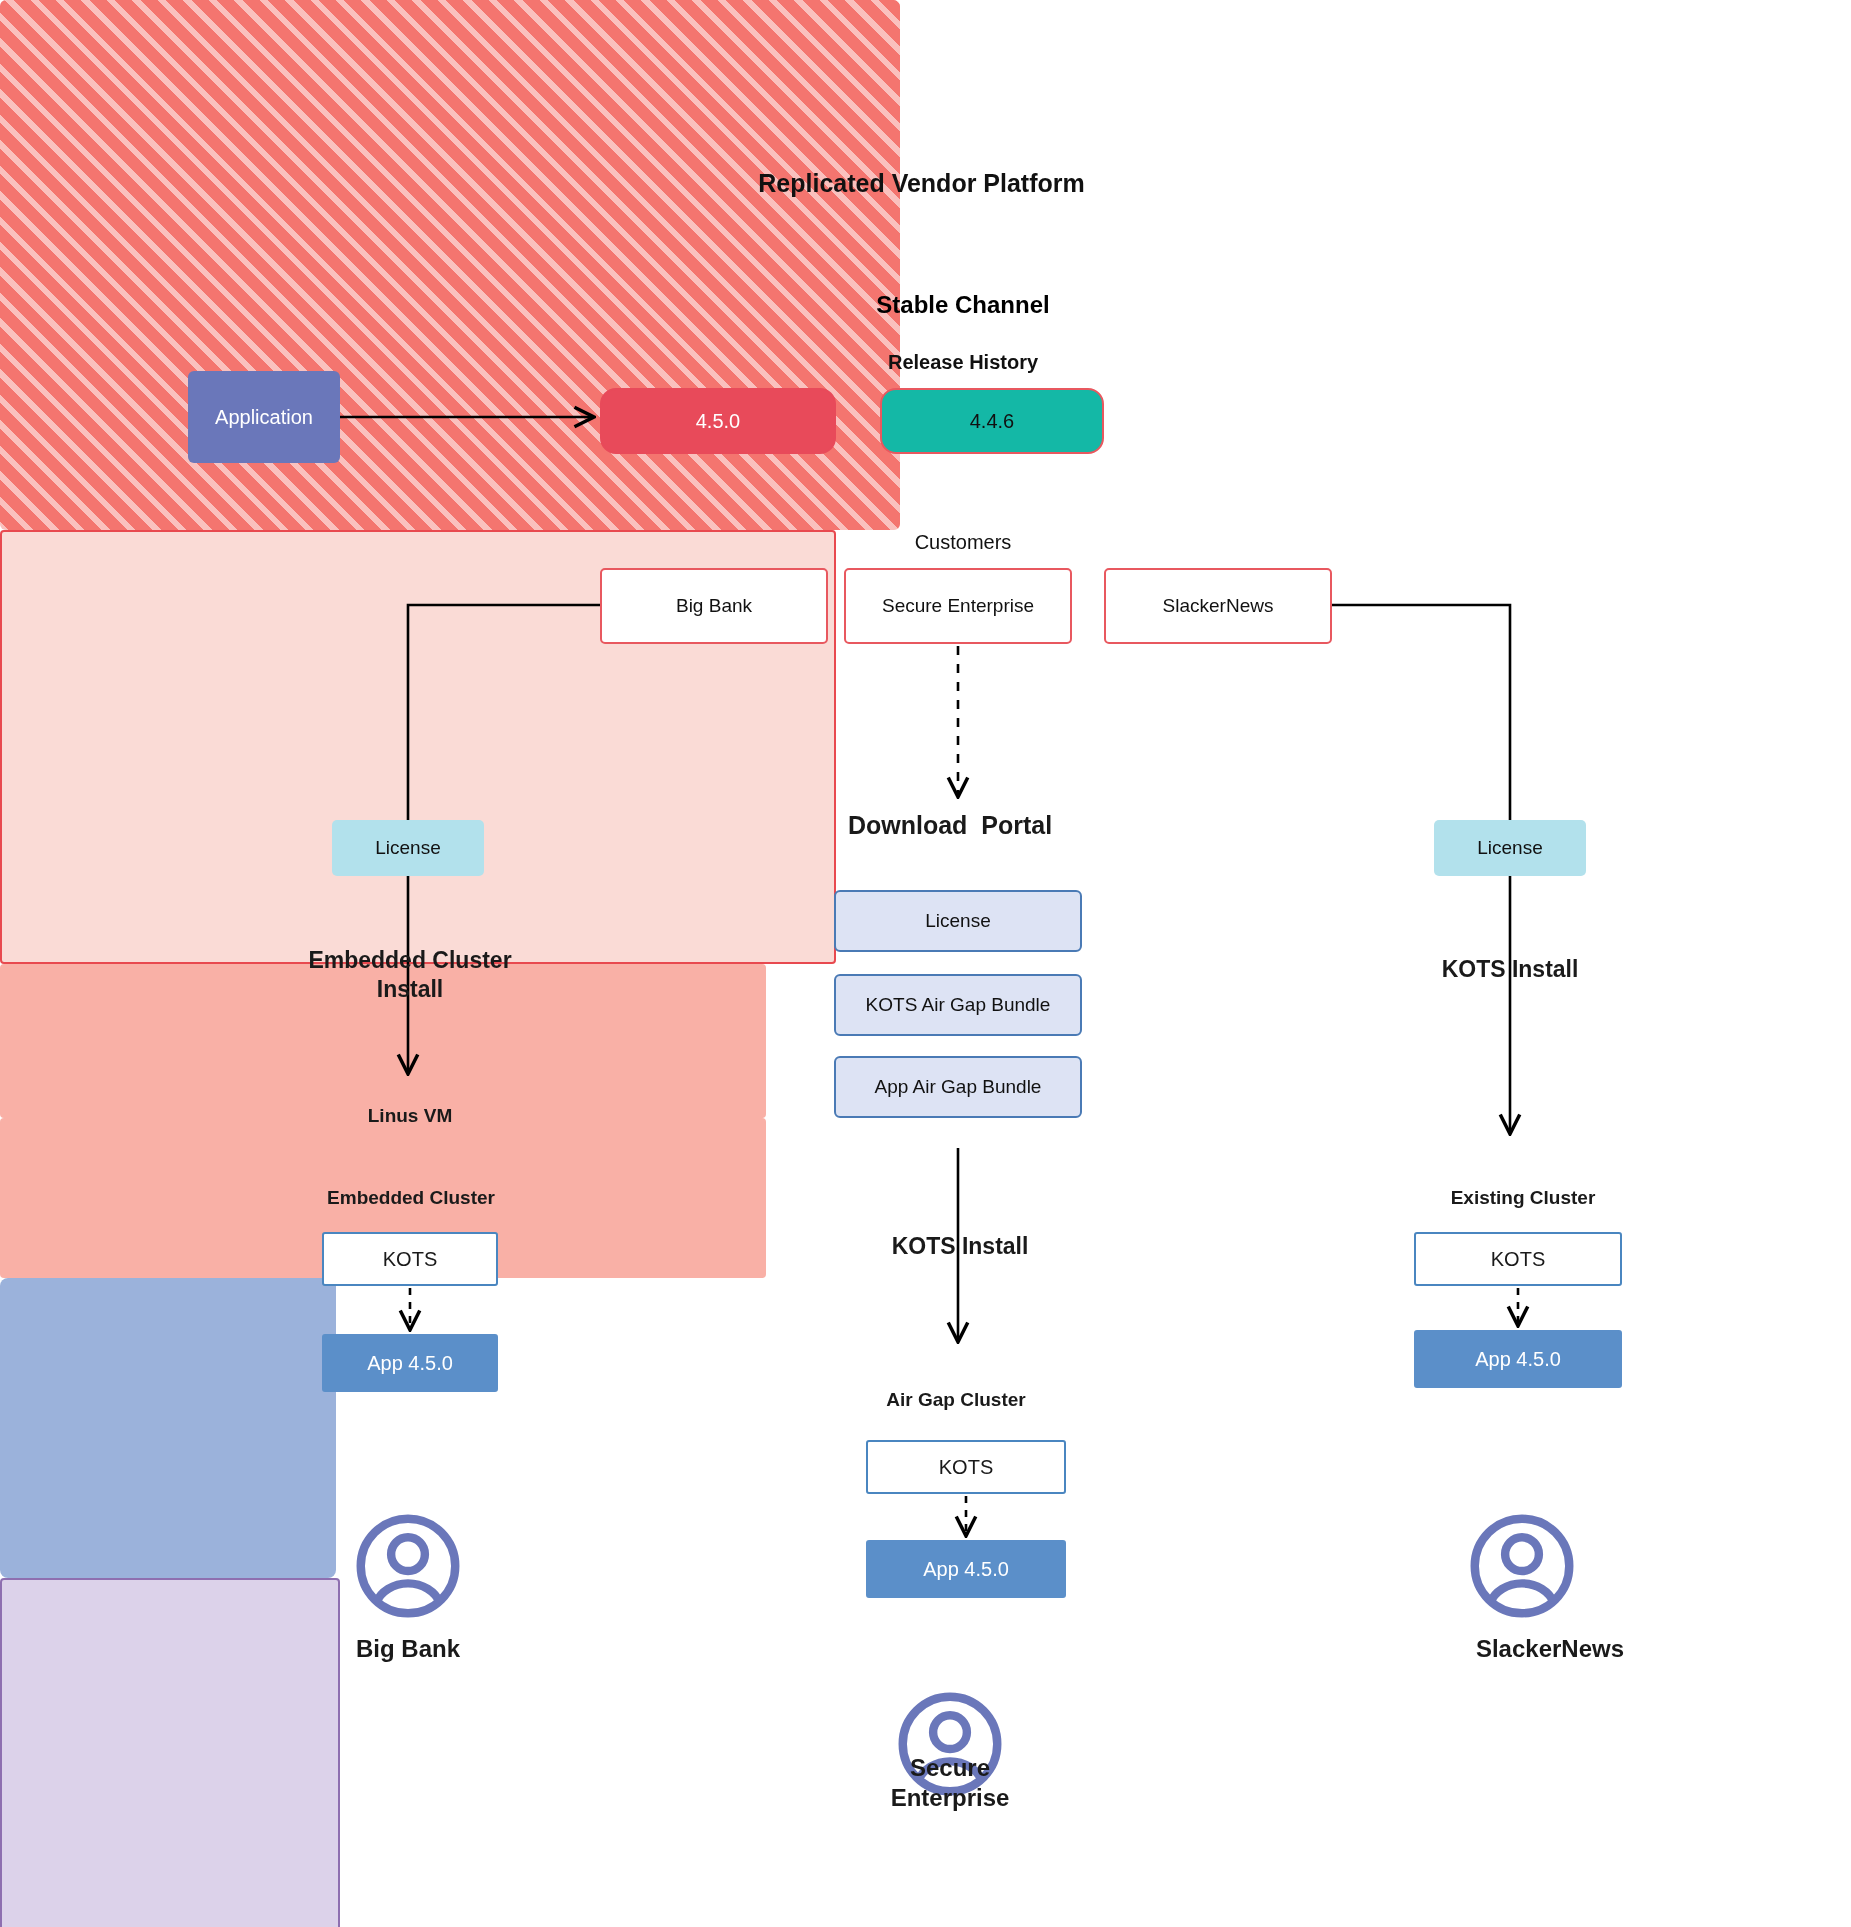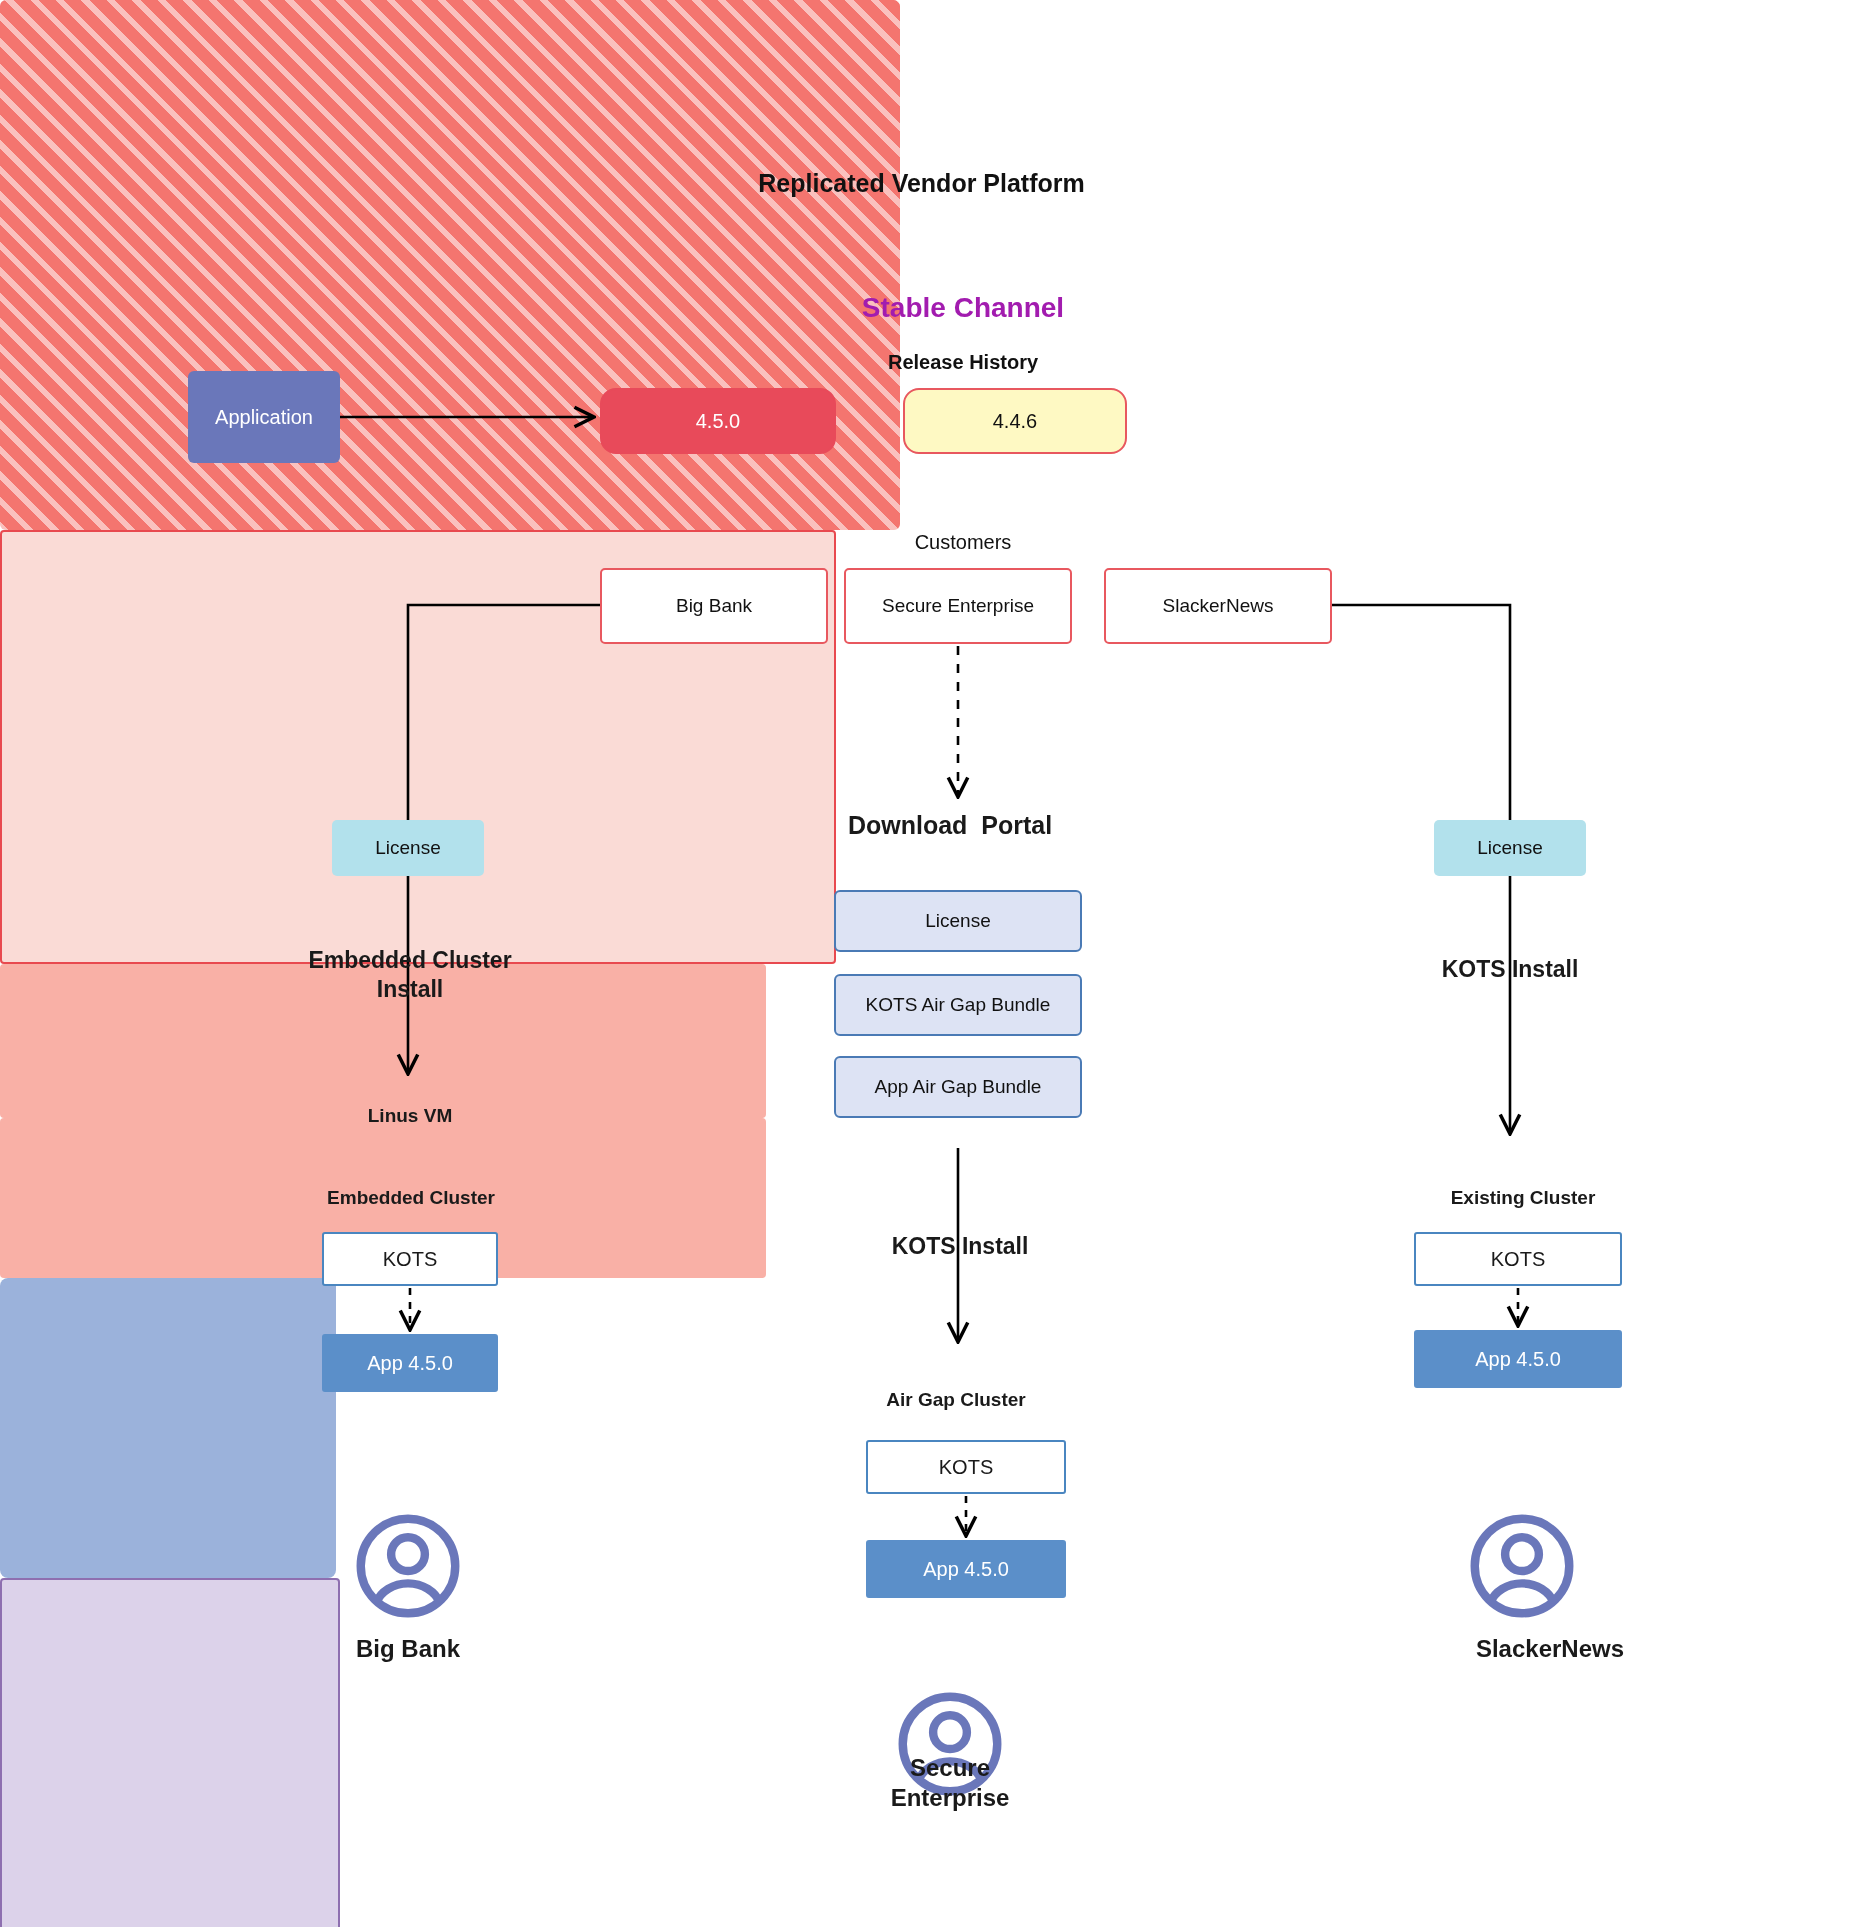--- a/index.html
+++ b/index.html
@@ -32,21 +32,21 @@
         rgba(255,255,255,0) 6px, rgba(255,255,255,0) 18px),
       #f4756f;
   }
   #stable-channel-box{
     left:547px;top:268px;width:832px;height:430px;
     border:2px solid #e8494f;border-radius:4px;
     background:#fadbd6;
   }
   #stable-channel-title{
     left:547px;top:290px;width:832px;
-    font-size:28px;font-weight:bold;color:#a21caf;
+    font-size:24px;font-weight:bold;color:#000000;
   }
   #release-history-box{
     left:580px;top:326px;width:766px;height:154px;
     border-radius:4px;background:#f9b0a6;
   }
   #release-history-title{
     left:580px;top:350px;width:766px;
     font-size:20px;font-weight:bold;color:#111;
   }
   #customers-box{
@@ -57,21 +57,21 @@
     left:580px;top:530px;width:766px;
     font-size:20px;font-weight:normal;color:#111;
   }
   .release-chip{
     height:66px;top:388px;border-radius:16px;font-size:20px;
   }
   #release-450{
     left:600px;width:236px;background:#e84a5a;border:2px solid #e84a5a;color:#ffffff;
   }
   #release-446{
-    left:903px;width:224px;background:#fef9c3;border:2px solid #e8585f;color:#111;
+    left:880px;width:224px;background:#14b8a6;border:2px solid #e8585f;color:#111;
   }
   .customer-chip{
     height:76px;top:568px;border-radius:5px;background:#ffffff;
     border:2px solid #e8585f;color:#111;font-size:19px;
   }
   #cust-bigbank{left:600px;width:228px;}
   #cust-secure{left:844px;width:228px;}
   #cust-slacker{left:1104px;width:228px;}
 
   

